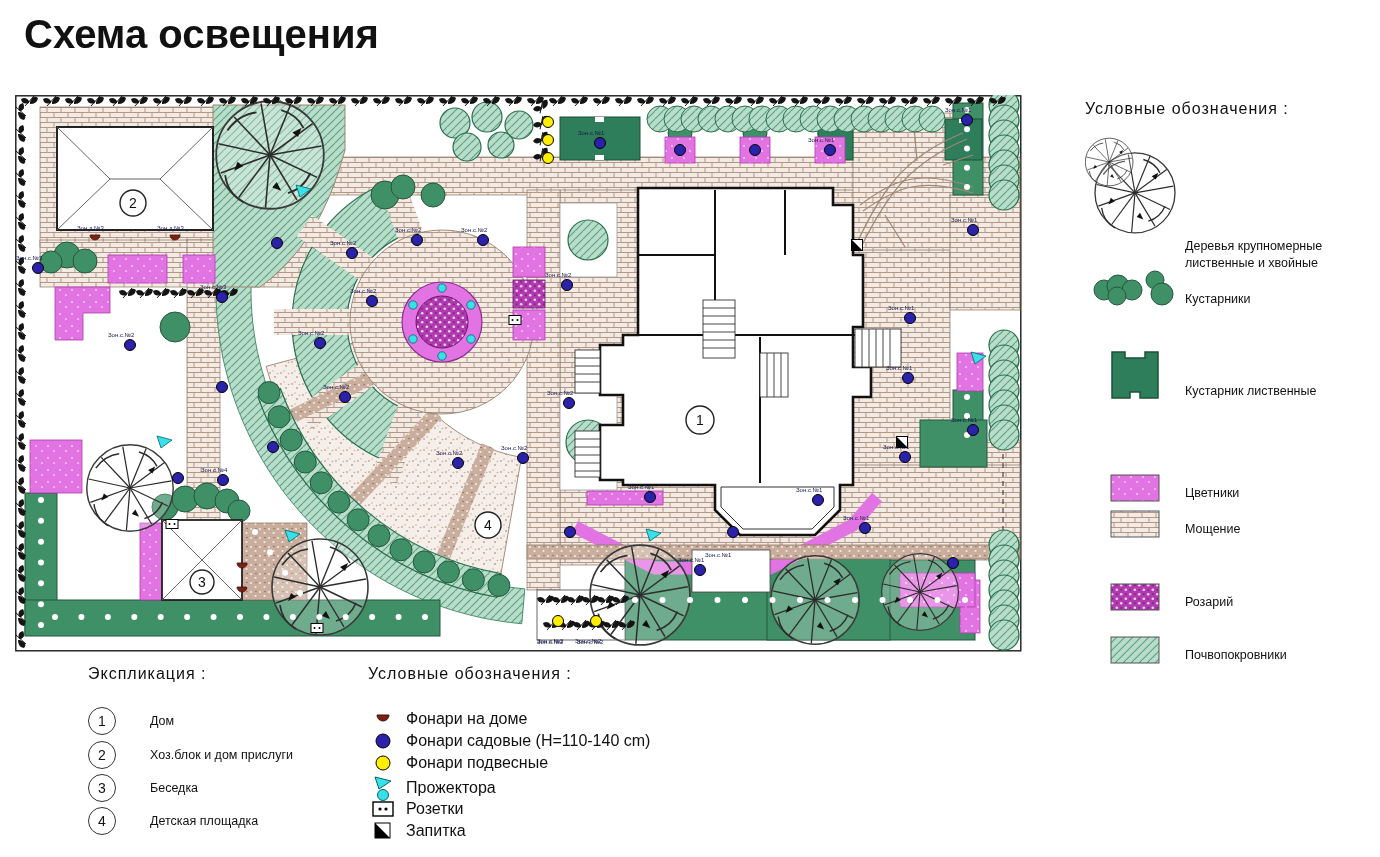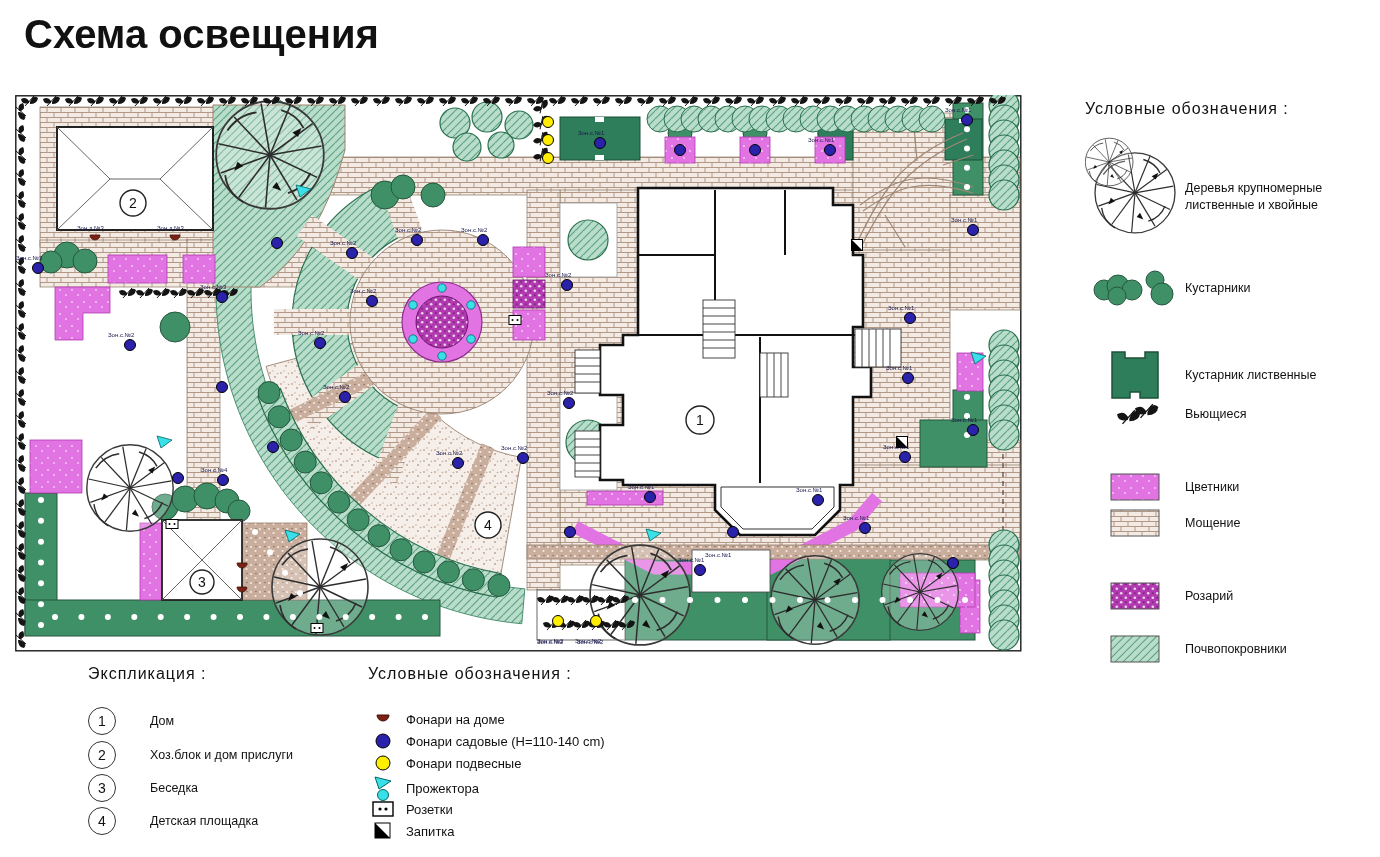--- a/index.html
+++ b/index.html
@@ -2,33 +2,33 @@
 <html><head>
 <meta charset="utf-8">
 <style>
   html,body{margin:0;padding:0;background:#fff;}
   body{width:1380px;height:857px;position:relative;font-family:"Liberation Sans",sans-serif;color:#111;overflow:hidden;}
   .page-title{position:absolute;left:24px;top:12px;font-size:40px;font-weight:bold;letter-spacing:0;text-align:center;}
   #plan-wrap{position:absolute;left:15px;top:95px;width:1007px;height:557px;}
   
   .legend-right{position:absolute;left:1085px;top:100px;width:288px;height:552px;}
   .legend-right h3, .panel h3{font-size:16px;font-weight:normal;margin:0;letter-spacing:1px;}
-  .lr-row{position:absolute;display:flex;align-items:center;}
+  .lr-row{position:absolute;display:flex;align-items:flex-end;}
   .lr-sym{width:100px;display:flex;justify-content:center;align-items:center;flex:none;}
   .lr-label{font-size:12.5px;line-height:1.35;}
   
   .panel{position:absolute;}
   #explication{left:88px;top:665px;width:260px;}
   #lights-legend{left:368px;top:665px;width:300px;}
   .ex-row{position:absolute;display:flex;align-items:center;}
   .ex-num{width:26px;height:26px;border:1.4px solid #333;border-radius:50%;display:flex;align-items:center;justify-content:center;font-size:14px;flex:none;}
   .ex-label{margin-left:34px;font-size:12.5px;}
   .ll-row{position:absolute;display:flex;align-items:center;height:20px;}
   .ll-sym{width:30px;display:flex;justify-content:center;flex:none;}
-  .ll-label{margin-left:8px;font-size:13px;}
+  .ll-label{margin-left:8px;font-size:16px;}
 </style>
 </head>
 <body>
 
 <div class="page-title">Схема освещения</div>
 
 <div id="plan-wrap">
 <svg id="plan" width="1007" height="557" viewBox="0 0 1007 557">
   <defs>
     <pattern id="pav" width="14" height="10" patternUnits="userSpaceOnUse">
@@ -657,29 +657,20 @@
 
   <div class="lr-row" style="top:250px;height:50px">
     <div class="lr-sym">
       <svg width="56" height="50" viewBox="-28 -25 56 50">
         <path d="M-23,-23 L-10,-23 L-10,-17 L10,-17 L10,-23 L23,-23 L23,23 L5,23 L5,17 L-5,17 L-5,23 L-23,23 Z" fill="#2e7d5b" stroke="#1d5138" stroke-width="1.5"></path>
       </svg>
     </div>
     <div class="lr-label">Кустарник лиственные</div>
   </div>
 
-  <div class="lr-row" style="top:298px;height:32px">
-    <div class="lr-sym">
-      <svg width="60" height="32" viewBox="0 0 60 32">
-        <use href="#sym-climb" x="12" y="8" width="22" height="22"></use>
-        <use href="#sym-climb" x="30" y="2" width="22" height="22"></use>
-      </svg>
-    </div>
-    <div class="lr-label">Вьющиеся</div>
-  </div>
 
 
   <div class="lr-row" style="top:372px;height:30px">
     <div class="lr-sym">
       <svg width="50" height="28">
           <rect x="1" y="1" width="48" height="26" fill="url(#flw)" stroke="#555"></rect>
         </svg>
     </div>
     <div class="lr-label">Цветники</div>
   </div>

